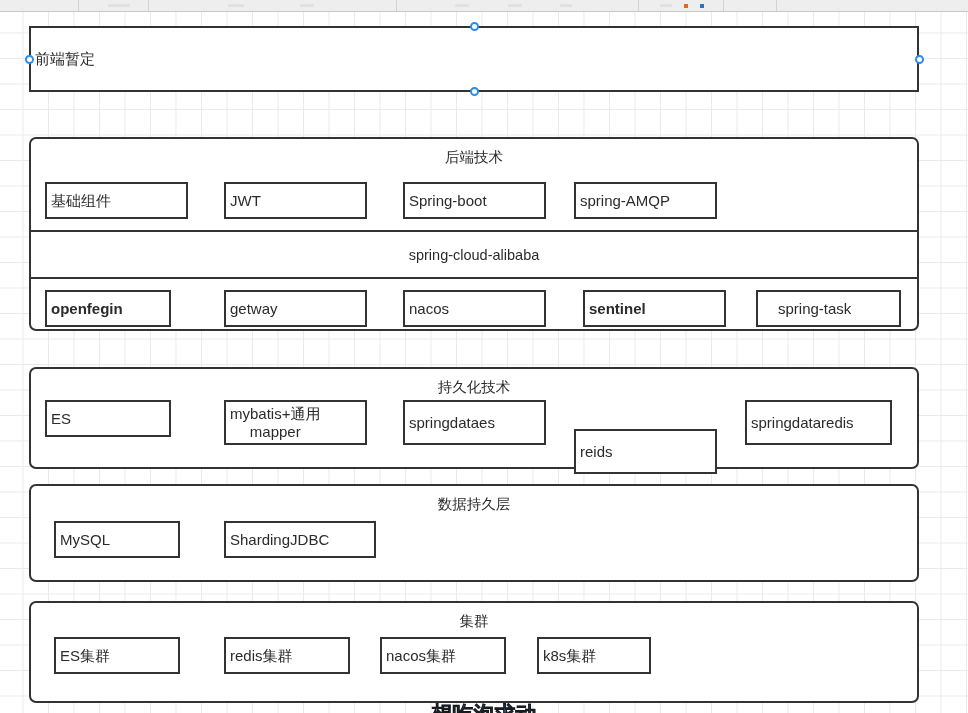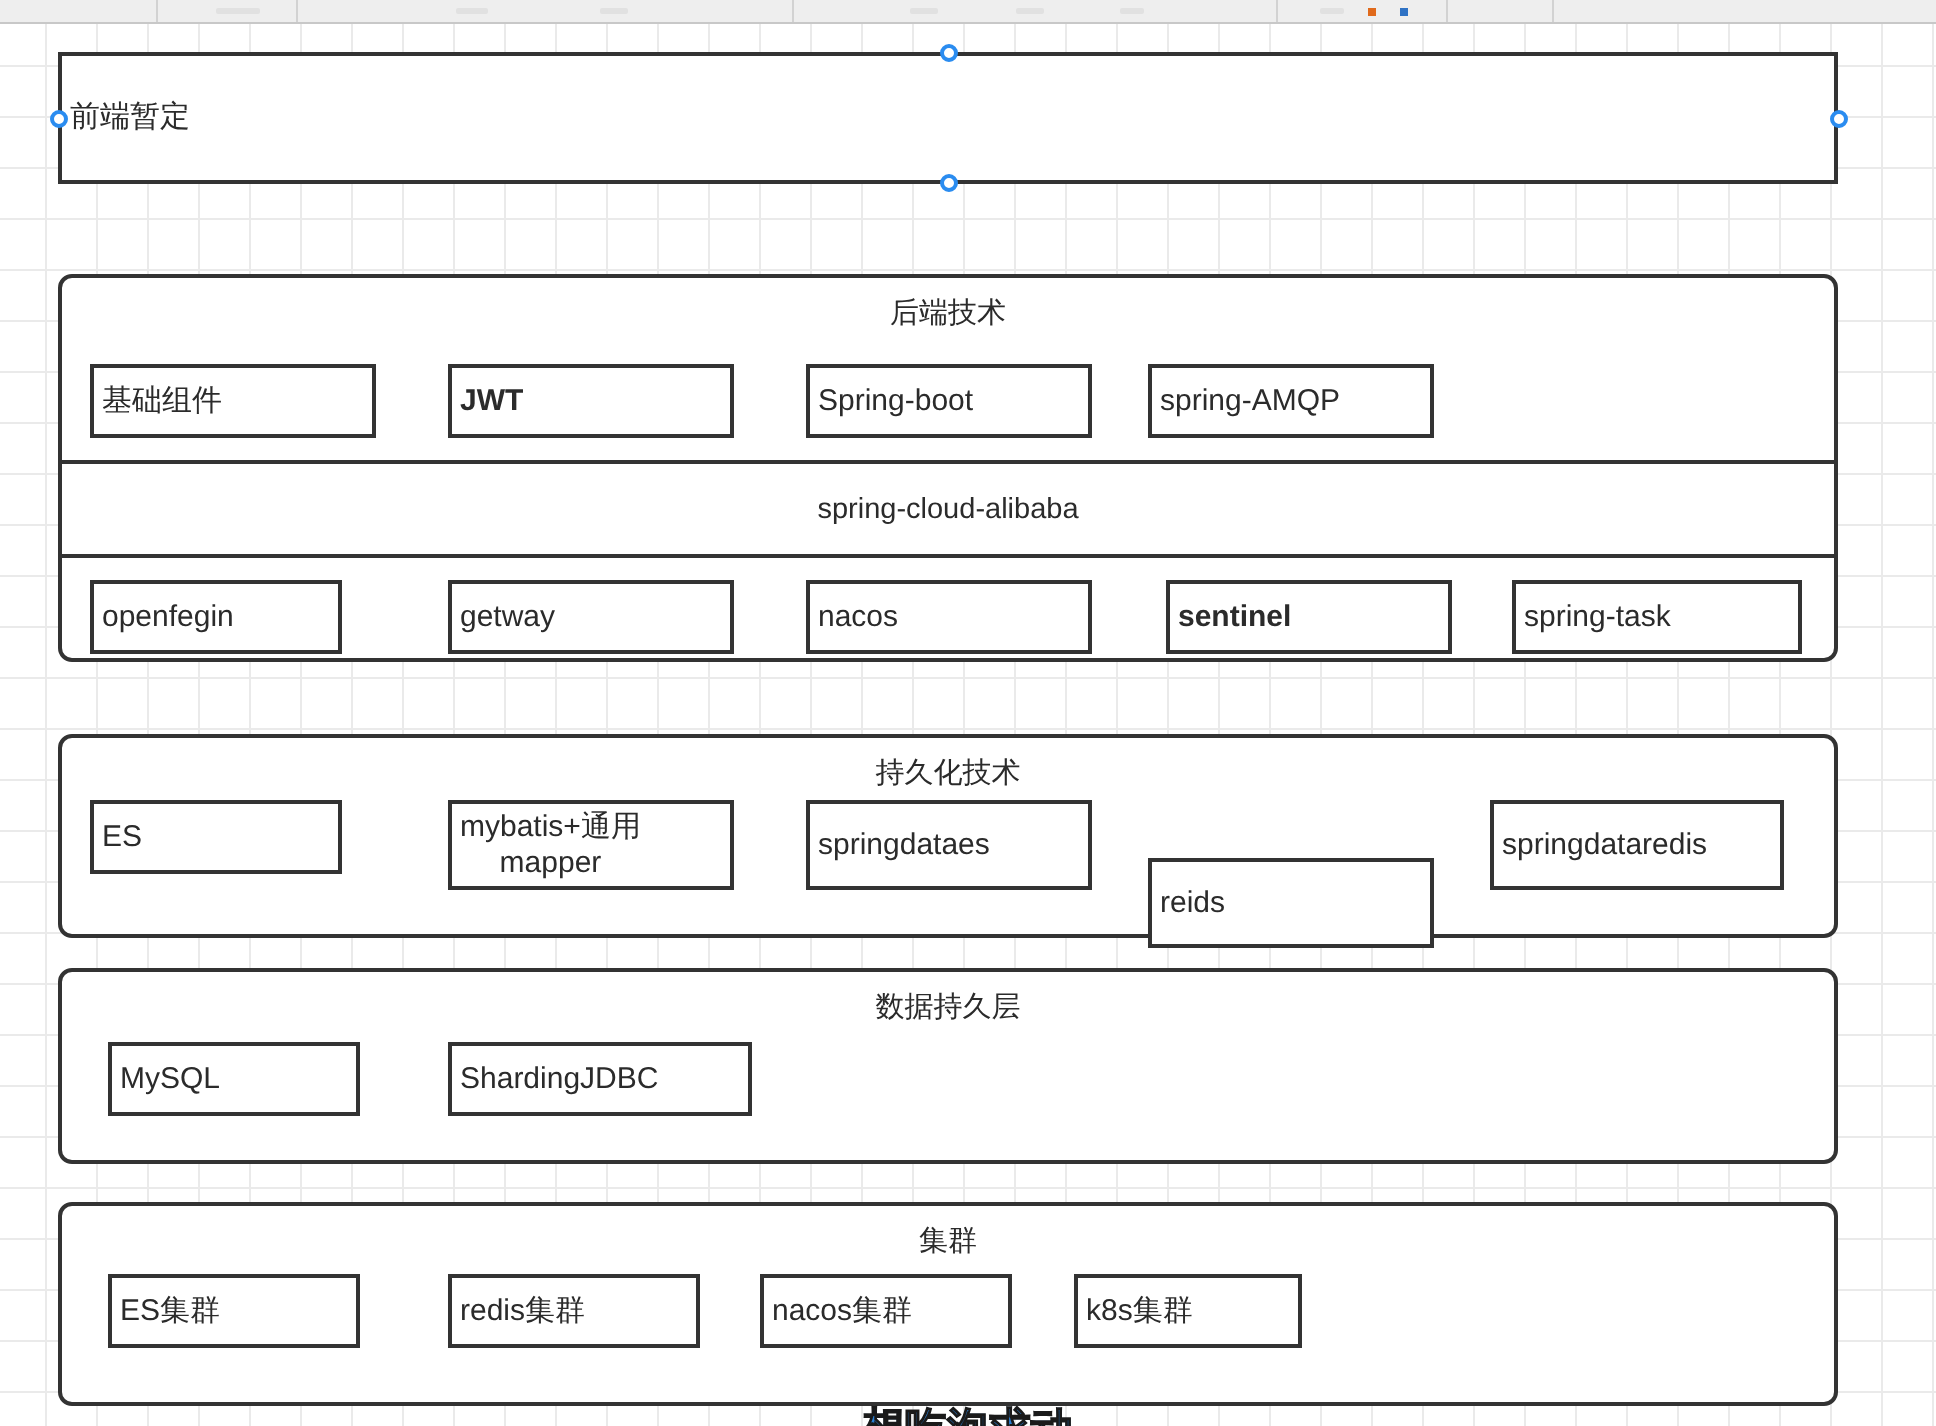--- a/index.html
+++ b/index.html
@@ -166,45 +166,45 @@
     <div id="shapes">
         <div class="shape selected leaf" style="left: 29px; top: 14px; width: 890px; height: 66px;">
           <span>前端暂定</span>
         </div>
         <div class="shape group-box" style="left: 29px; top: 125px; width: 890px; height: 194px;">
           <div class="group-title">后端技术</div>
         </div>
         <div class="shape leaf" style="left: 45px; top: 170px; width: 143px; height: 37px;">
           <span>基础组件</span>
         </div>
-        <div class="shape leaf" style="left: 224px; top: 170px; width: 143px; height: 37px; font-weight: bold;">
+        <div class="shape leaf" style="left: 224px; top: 170px; width: 143px; height: 37px;">
           <span>JWT</span>
         </div>
         <div class="shape leaf" style="left: 403px; top: 170px; width: 143px; height: 37px;">
           <span>Spring-boot</span>
         </div>
         <div class="shape leaf" style="left: 574px; top: 170px; width: 143px; height: 37px;">
           <span>spring-AMQP</span>
         </div>
         <div class="shape " style="left: 29px; top: 218px; width: 890px; height: 49px;">
           <div class="group-title" style="top: 14px;">spring-cloud-alibaba</div>
         </div>
-        <div class="shape leaf" style="left: 45px; top: 278px; width: 126px; height: 37px;">
+        <div class="shape leaf" style="left: 45px; top: 278px; width: 126px; height: 37px; font-weight: bold;">
           <span>openfegin</span>
         </div>
         <div class="shape leaf" style="left: 224px; top: 278px; width: 143px; height: 37px;">
           <span>getway</span>
         </div>
         <div class="shape leaf" style="left: 403px; top: 278px; width: 143px; height: 37px;">
           <span>nacos</span>
         </div>
         <div class="shape leaf" style="left: 583px; top: 278px; width: 143px; height: 37px; font-weight: bold;">
           <span>sentinel</span>
         </div>
-        <div class="shape leaf" style="left: 756px; top: 278px; width: 145px; height: 37px;">
+        <div class="shape leaf" style="left: 756px; top: 278px; width: 145px; height: 37px; padding-left: 16px;">
           <span>spring-task</span>
         </div>
         <div class="shape group-box" style="left: 29px; top: 355px; width: 890px; height: 102px;">
           <div class="group-title">持久化技术</div>
         </div>
         <div class="shape leaf" style="left: 45px; top: 388px; width: 126px; height: 37px;">
           <span>ES</span>
         </div>
         <div class="shape leaf" style="left: 224px; top: 388px; width: 143px; height: 45px;">
           <span>mybatis+通用<br>mapper</span>

